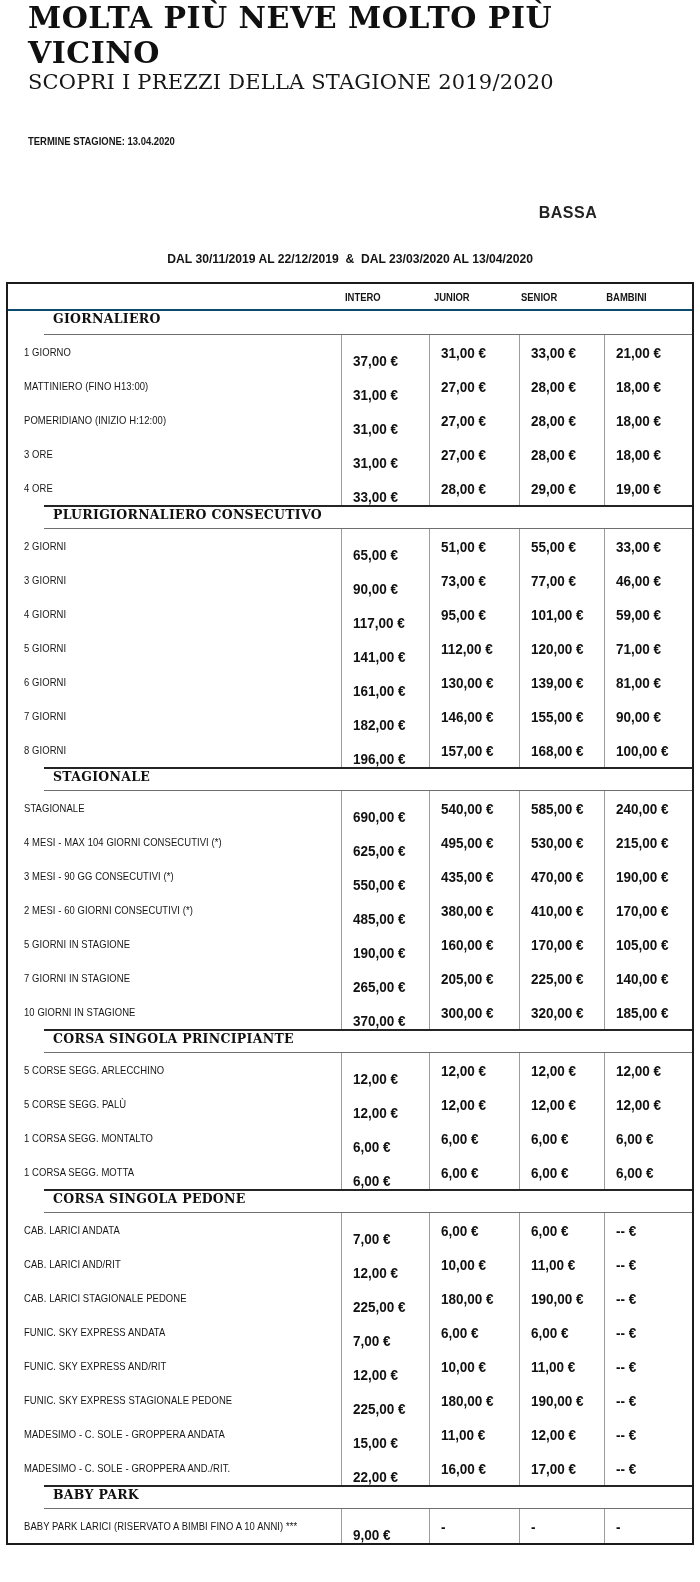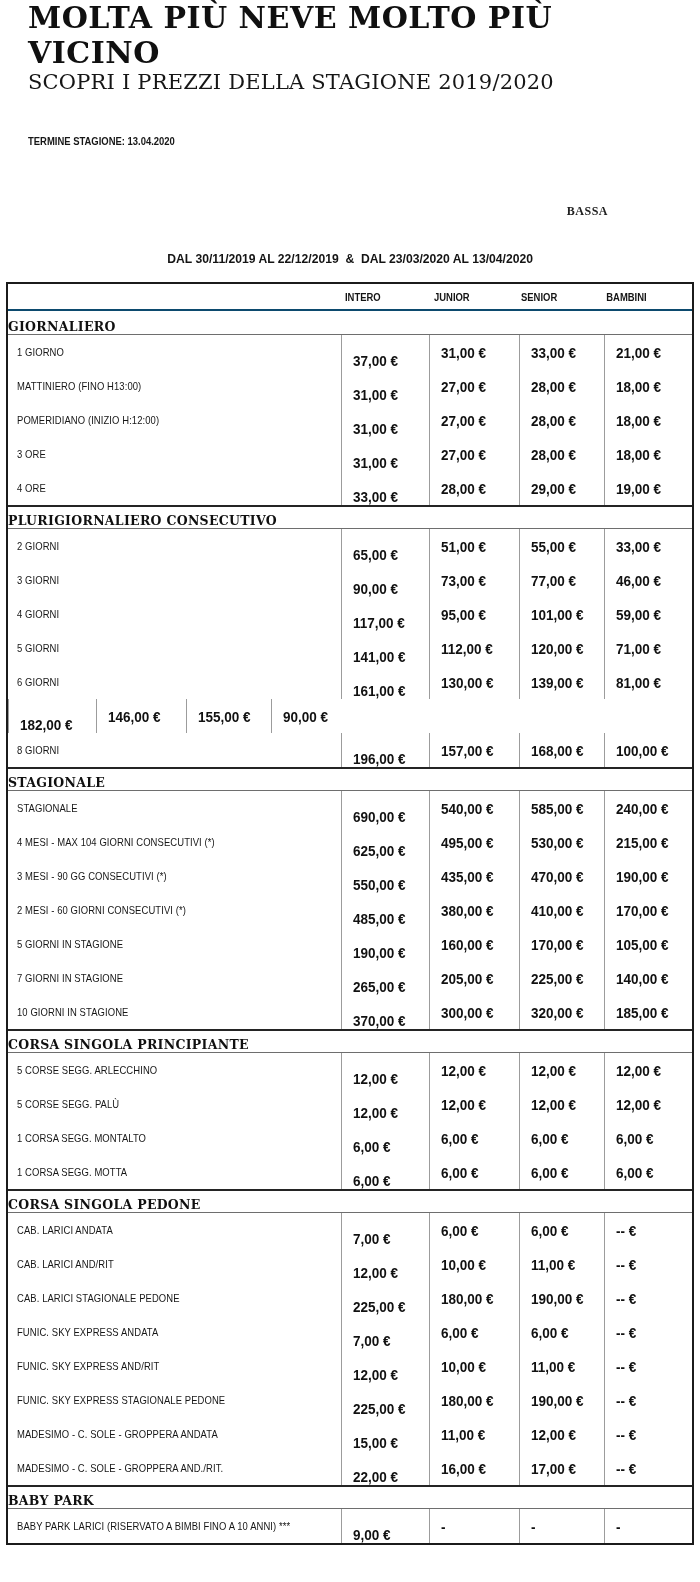--- a/index.html
+++ b/index.html
@@ -16,22 +16,22 @@
   .subtitle {
     position:absolute; left:28px; top:70px;
     font-family:"DejaVu Serif", serif; font-weight:400;
     font-size:21px; letter-spacing:0.2px; color:#161616;text-align:right;
   }
   .termine {
     position:absolute; left:28px; top:104px;
     font-size:10.5px; font-weight:700; color:#161616;margin-top:31px;
   }
   .bassa {
-    position:absolute; left:528px; top:204px; width:80px; text-align:right;
-    font-family:Liberation Serif, serif; font-weight:700; font-size:12px;
+    position:absolute; left:528px; top:204px; width:80px; text-align:center;
+    font-family:Liberation Sans, sans-serif; font-weight:700; font-size:16px;
     letter-spacing:0.5px; color:#222; cursor:pointer;
   }
   .period {
     position:absolute; left:6px; top:251px; width:688px; text-align:center;
     font-size:13.5px; font-weight:700; color:#141414;
   }
   
   .cond   { display:inline-block; transform:scaleX(0.9); transform-origin:left center; white-space:nowrap; }
   .cond-c { display:inline-block; transform:scaleX(0.9); transform-origin:center;     white-space:pre; }
   
@@ -44,30 +44,30 @@
     position:absolute; top:0; height:100%;
     display:flex; align-items:center; justify-content:center;
     font-size:10.5px; font-weight:700; color:#141414;
   }
   .colhead.col0 { left:311px; width:88px; }
   .colhead.col1 { left:399px; width:90px; }
   .colhead.col2 { left:489px; width:85px; }
   .colhead.col3 { left:574px; width:88px; }
   .section-header {
     height:24px; box-sizing:border-box;
-    display:flex; align-items:flex-end; 
+    display:flex; align-items:flex-start; padding-left:9px;
     border-top:2px solid #242424; border-bottom:1px solid #6e6e6e;
     font-family:"DejaVu Serif", serif; font-weight:700; font-size:12.5px;
-    letter-spacing:0.3px; color:#101010;
+    letter-spacing:0.3px; color:#101010;margin-left:36px;
   }
   .section:first-child .section-header { border-top:none; }
   .prow { display:flex; height:34px; }
   .plabel {
     width:333px; box-sizing:border-box; display:flex; align-items:center;
-    padding-left:9px; font-size:10.5px; font-weight:500;
+    padding-left:16px; font-size:10.5px; font-weight:500;
     letter-spacing:0.1px; color:#161616;
   }
   .pcell {
     box-sizing:border-box; border-left:1px solid #9c9c9c;
     display:flex; align-items:center; padding-left:11px;
     font-size:15px; font-weight:600; color:#111;
   }
   .pcell.c0 { width:88px;align-items:flex-end; }
   .pcell.c1 { width:90px; }
   .pcell.c2 { width:85px; }
@@ -280,20 +280,23 @@
                 <span class="cond">130,00 €</span>
               </div>
     <div class="pcell c2">
                 <span class="cond">139,00 €</span>
               </div>
     <div class="pcell c3">
                 <span class="cond">81,00 €</span>
               </div>
   </div>
             <div class="prow">
+    <div class="plabel">
+                <span class="cond">7 GIORNI</span>
+              </div>
     <div class="pcell c0">
                 <span class="cond">182,00 €</span>
               </div>
     <div class="pcell c1">
                 <span class="cond">146,00 €</span>
               </div>
     <div class="pcell c2">
                 <span class="cond">155,00 €</span>
               </div>
     <div class="pcell c3">

